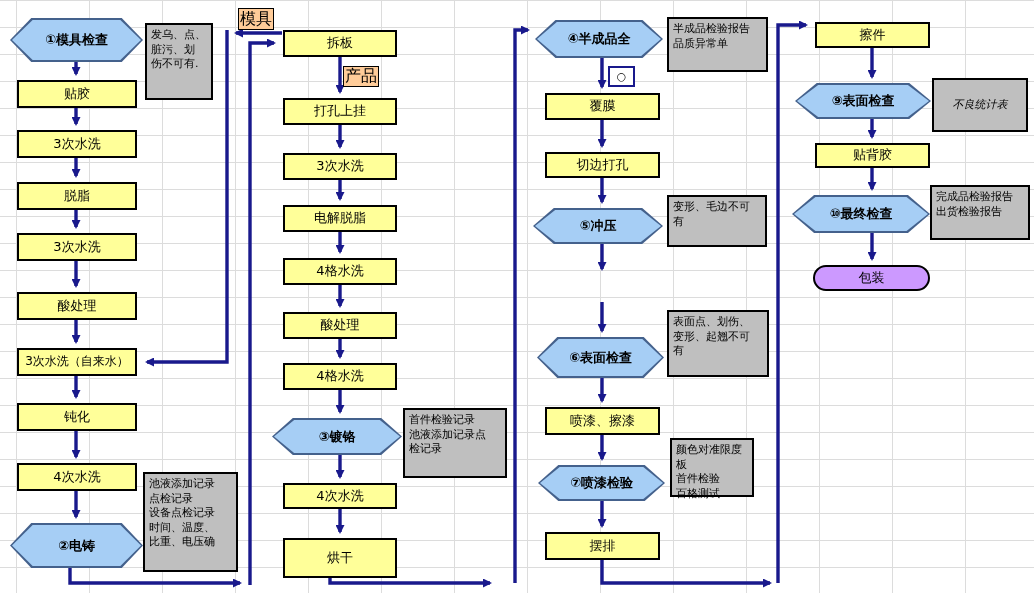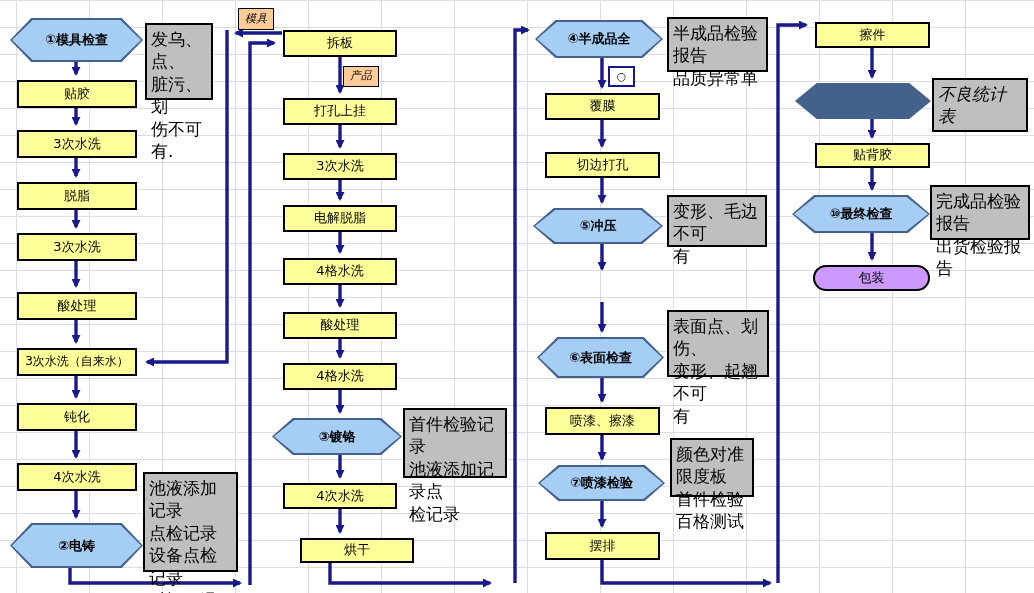--- a/index.html
+++ b/index.html
@@ -18,25 +18,25 @@
   .node{
     position:absolute;box-sizing:border-box;display:flex;
     align-items:center;justify-content:center;
     font-size:13px;text-align:center;line-height:1.15;
   }
   .rect{background:#FFFF99;border:2px solid #000;}
   .rect.small{font-size:12px;}
   .note{
     background:#BFBFBF;border:2px solid #000;
     display:block;text-align:left;padding:3px 4px;
-    white-space:pre-line;font-size:17px;line-height:1.32;
+    white-space:pre-line;font-size:11px;line-height:1.32;
   }
   .note.vcenter{display:flex;align-items:center;white-space:normal;font-style:italic;}
   .pill{background:#CC99FF;border:2px solid #000;border-radius:14px;}
-  .tag{background:#FFCC99;border:1.5px solid #000;font-size:11px;font-style:italic;}
+  .tag{background:#FFCC99;border:1.5px solid #000;font-size:16px;}
   .omark{background:#fff;border:2px solid #19198C;font-size:11px;line-height:1;}
   .hex{position:absolute;font-weight:bold;}
   .hex>.b{
     position:absolute;inset:0;background:#44618C;
     clip-path:polygon(0% 50%,16% 0%,84% 0%,100% 50%,84% 100%,16% 100%);
   }
   .hex>.f{
     position:absolute;inset:2px;background:#A6CEF5;
     clip-path:polygon(0% 50%,16% 0%,84% 0%,100% 50%,84% 100%,16% 100%);
     display:flex;align-items:center;justify-content:center;
@@ -140,21 +140,21 @@
 
   <div class="hex" style="left:272px;top:418px;width:130px;height:37px">
     <div class="b"></div>
     <div class="f">③镀铬</div>
   </div>
   <div class="node note" style="left:403px;top:408px;width:104px;height:70px">首件检验记录
 池液添加记录点
 检记录</div>
 
   <div class="node rect" style="left:283px;top:483px;width:114px;height:26px">4次水洗</div>
-  <div class="node rect" style="left:300px;top:538px;width:114px;height:25px">烘干</div>
+  <div class="node rect" style="left:283px;top:538px;width:114px;height:40px">烘干</div>
 
   <div class="hex" style="left:535px;top:20px;width:128px;height:38px">
     <div class="b"></div>
     <div class="f">④半成品全</div>
   </div>
   <div class="node note" style="left:667px;top:17px;width:101px;height:55px">半成品检验报告
 品质异常单</div>
   <div class="node omark" style="left:608px;top:66px;width:27px;height:21px">○</div>
 
   <div class="node rect" style="left:545px;top:93px;width:115px;height:27px">覆膜</div>
@@ -185,20 +185,21 @@
   <div class="node note" style="left:670px;top:438px;width:84px;height:59px">颜色对准限度板
 首件检验
 百格测试</div>
 
   <div class="node rect" style="left:545px;top:532px;width:115px;height:28px">摆排</div>
 
   <div class="node rect" style="left:815px;top:22px;width:115px;height:26px">擦件</div>
 
   <div class="hex" style="left:795px;top:83px;width:136px;height:36px">
     <div class="b"></div>
+    <div class="f">⑨表面检查</div>
   </div>
   <div class="node note vcenter" style="left:932px;top:78px;width:96px;height:54px">不良统计表</div>
 
   <div class="node rect" style="left:815px;top:143px;width:115px;height:25px">贴背胶</div>
 
   <div class="hex" style="left:792px;top:195px;width:138px;height:38px">
     <div class="b"></div>
     <div class="f">⑩最终检查</div>
   </div>
   <div class="node pill" style="left:813px;top:265px;width:117px;height:26px">包装</div>

